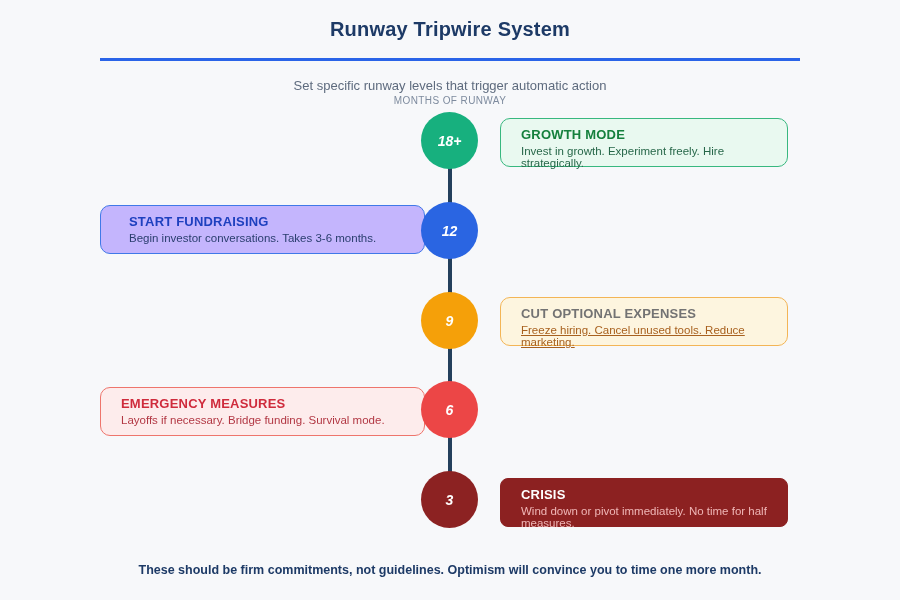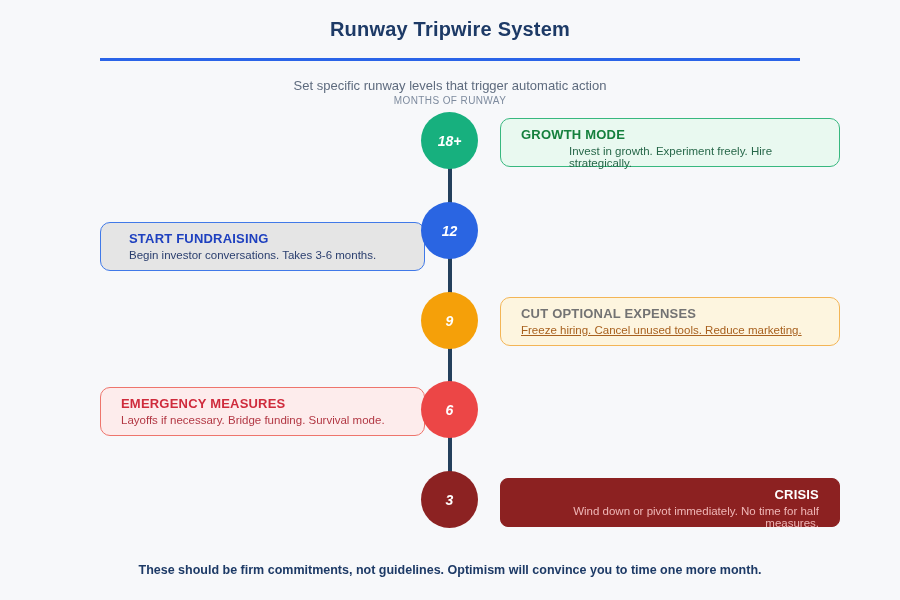--- a/index.html
+++ b/index.html
@@ -47,42 +47,42 @@
   .c-growth   { top: 112px; background: #17b07e; }
   .c-fund     { top: 202px; background: #2a65e2; }
   .c-expense  { top: 292px; background: #f5a009; }
   .c-emerg    { top: 381px; background: #ec4646; }
   .c-crisis   { top: 471px; background: #8c2222; }
 
   .card {
     position: absolute; height: 49px; border-radius: 10px;
     padding: 8px 20px; z-index: 2;
   }
-  .card-right { left: 500px; width: 340px; }
+  .card-right { left: 500px; width: 288px; }
   .card-left  { left: 100px; width: 325px; }
   .card-title { font-size: 13px; font-weight: bold; letter-spacing: 0.2px; }
   .card-desc  { font-size: 11.5px; margin-top: 3px; }
 
   .card-growth  { top: 118px; background: #e9f9f0; border: 1.5px solid #38b87f; }
   .card-growth .card-title { color: #15803d; }
-  .card-growth .card-desc  { color: #276749; margin-left: 48px; }
+  .card-growth .card-desc  { color: #276749; }
 
-  .card-fund    { top: 222px; background: #e5e5e5; border: 1.5px solid #4079e8; padding-left: 28px; }
+  .card-fund    { top: 205px; background: #c4b5fd; border: 1.5px solid #4079e8; padding-left: 28px; }
   .card-fund .card-title { color: #1e40bf; }
   .card-fund .card-desc  { color: #2a3e6e; }
 
   .card-expense { top: 297px; background: #fdf5df; border: 1.5px solid #f3b556; }
   .card-expense .card-title { color: #737373; }
   .card-expense .card-desc  { color: #a8611f; text-decoration: underline; }
 
   .card-emerg   { top: 387px; background: #fdecec; border: 1.5px solid #ee756c; }
   .card-emerg .card-title { color: #cf2b3c; }
   .card-emerg .card-desc  { color: #b23844; }
 
-  .card-crisis  { top: 478px; background: #8c2121; border: 1.5px solid #8c2121; border-radius: 8px; text-align: right; }
+  .card-crisis  { top: 478px; background: #8c2121; border: 1.5px solid #8c2121; border-radius: 8px; }
   .card-crisis .card-title { color: #ffffff; }
   .card-crisis .card-desc  { color: #efb6b6; }
 
   .footer-note {
     position: absolute; top: 563px; left: 0; width: 900px;
     text-align: center; font-size: 12.5px; font-weight: bold;
     color: #1d3a66;
   }
 </style>
 </head>

